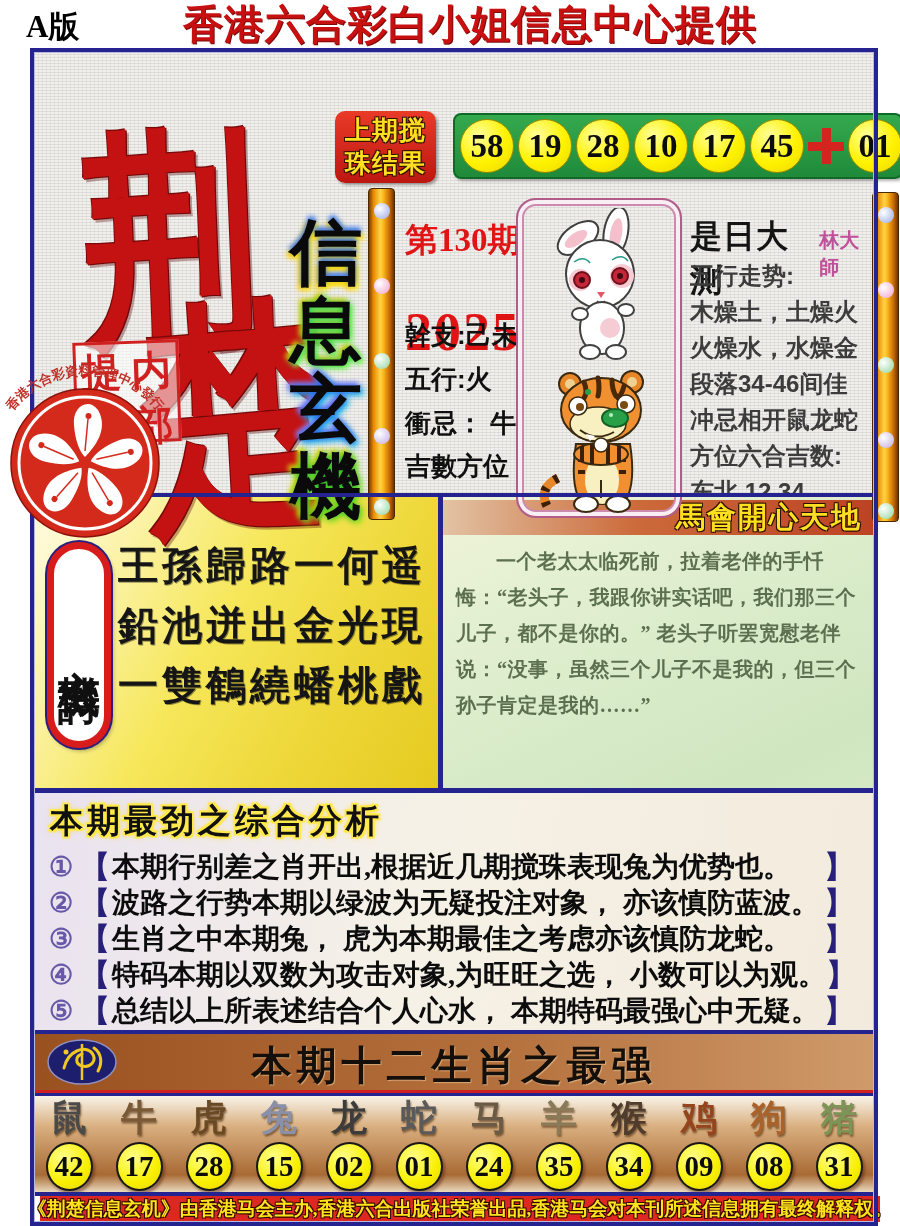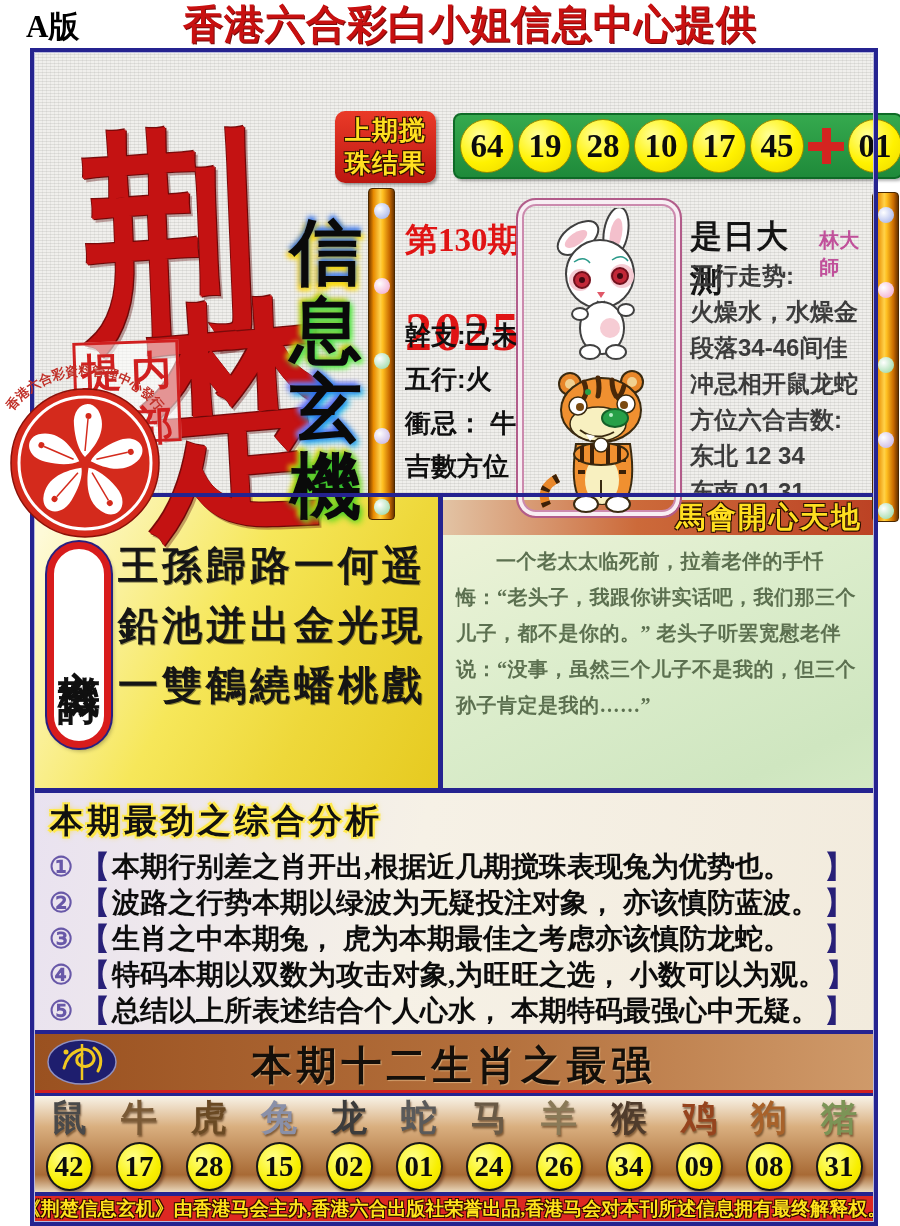--- a/index.html
+++ b/index.html
@@ -137,21 +137,21 @@
   .z-animals .z-a { flex:1; display:flex; align-items:center; justify-content:center;
                     font-size:36px; font-weight:900; text-shadow:1px 2px 2px rgba(60,30,0,.55); }
   .z-nums { position:absolute; left:0; top:44px; width:840px; height:52px; display:flex; }
   .z-nums .z-cell { flex:1; display:flex; align-items:center; justify-content:center; }
   .z-oval { width:47px; height:49px; border-radius:50%; border:2px solid #181818;
             background:radial-gradient(circle at 35% 30%, #ffff8a, #f8ef00 60%, #e8d400);
             display:flex; align-items:center; justify-content:center;
             font-size:29px; font-weight:900; color:#0c0c0c; box-shadow:2px 3px 3px rgba(70,20,0,.45); }
 
   
-  .footer { left:34px; top:1196px; width:840px; height:26px; background:#dd2822;
+  .footer { left:40px; top:1196px; width:840px; height:26px; background:#dd2822;
             display:flex; align-items:center; justify-content:center; }
   .footer span { font-size:19px; font-weight:900; color:#ffe31a; white-space:nowrap;
             text-shadow:-1px -1px 0 #300800,1px -1px 0 #300800,-1px 1px 0 #300800,1px 1px 0 #300800; }
 </style>
 </head>
 <body>
 
 <div class="page">
 
   <div class="abs edition">A版</div>
@@ -161,21 +161,21 @@
 
     <div class="abs brand-char char-jing">荆</div>
     <div class="abs brand-char char-chu">楚</div>
 
     <div class="abs last-draw">
       <span>上期搅</span>
       <span>珠结果</span>
     </div>
 
     <div class="abs results-bar">
-      <div class="ball">64</div>
+      <div class="ball">58</div>
       <div class="ball">19</div>
       <div class="ball">28</div>
       <div class="ball">10</div>
       <div class="ball">17</div>
       <div class="ball">45</div>
       <div class="plus-icon"></div>
       <div class="ball">01</div>
     </div>
 
     <div class="abs stamp">
@@ -262,20 +262,21 @@
         <ellipse cx="90" cy="138" rx="12" ry="8" fill="#fff" stroke="#3a2a10" stroke-width="2"></ellipse>
       </svg>
     </div>
 
     <div class="abs master-title">
       <span class="mt">是日大測</span>
       <span class="ma">林大師</span>
     </div>
     <div class="abs master-lines">
       <div>五行走势:</div>
+      <div>木燥土，土燥火</div>
       <div>火燥水，水燥金</div>
       <div>段落34-46间佳</div>
       <div>冲忌相开鼠龙蛇</div>
       <div>方位六合吉数:</div>
       <div>东北  12 34</div>
       <div>东南  01 31</div>
     </div>
 
     <div class="abs goldbar gb2">
       <div class="bead bd0" style="top:14px"></div>
@@ -427,21 +428,21 @@
       <div class="z-cell">
           <div class="z-oval">02</div>
         </div>
       <div class="z-cell">
           <div class="z-oval">01</div>
         </div>
       <div class="z-cell">
           <div class="z-oval">24</div>
         </div>
       <div class="z-cell">
-          <div class="z-oval">26</div>
+          <div class="z-oval">35</div>
         </div>
       <div class="z-cell">
           <div class="z-oval">34</div>
         </div>
       <div class="z-cell">
           <div class="z-oval">09</div>
         </div>
       <div class="z-cell">
           <div class="z-oval">08</div>
         </div>

